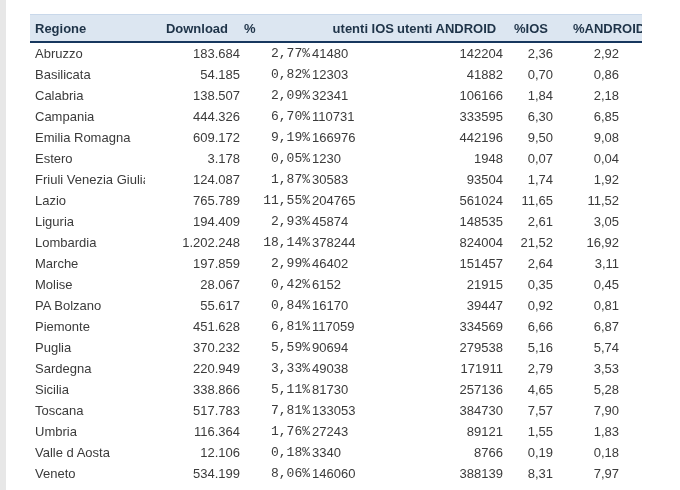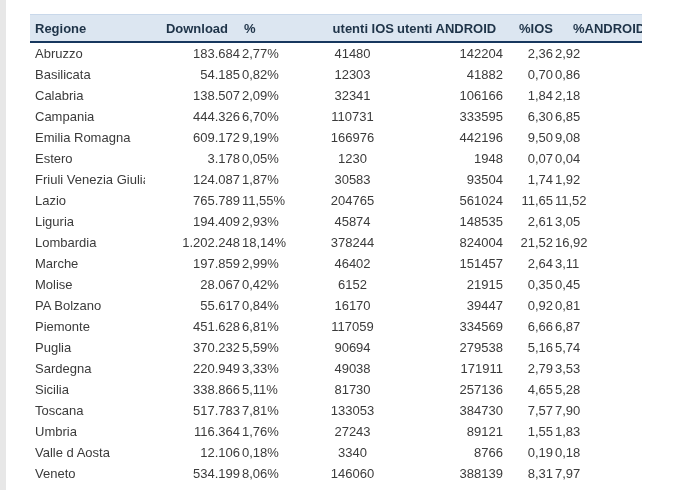--- a/index.html
+++ b/index.html
@@ -58,31 +58,31 @@
     overflow: hidden;
     font-size: 13px;
   }
 
   
   thead th:nth-child(1) { text-align: left;  padding-left: 5px; }
   thead th:nth-child(2) { text-align: right; padding-right: 13px; }
   thead th:nth-child(3) { text-align: left;  padding-left: 3px; }
   thead th:nth-child(4) { text-align: right; padding-right: 2px; }
   thead th:nth-child(5) { text-align: left; padding-right: 3px; }
-  thead th:nth-child(6) { text-align: right;  padding-left: 8px; }
+  thead th:nth-child(6) { text-align: left;  padding-left: 8px; }
   thead th:nth-child(7) { text-align: center;  padding-left: 19px; }
 
   
   tbody td:nth-child(1), tfoot td:nth-child(1) { text-align: left;  padding-left: 5px; }
   tbody td:nth-child(2), tfoot td:nth-child(2) { text-align: right; padding-right: 1px; }
-  tbody td:nth-child(3), tfoot td:nth-child(3) { padding-right: 1px; }
-  tbody td:nth-child(4), tfoot td:nth-child(4) { text-align: center; padding-right: 3px; }
+  tbody td:nth-child(3), tfoot td:nth-child(3) { text-align: right; padding-right: 1px; font-family: Liberation Mono, monospace; }
+  tbody td:nth-child(4), tfoot td:nth-child(4) { text-align: left; padding-right: 3px; }
   tbody td:nth-child(5), tfoot td:nth-child(5) { text-align: right; padding-right: 3px; }
   tbody td:nth-child(6), tfoot td:nth-child(6) { text-align: right; padding-right: 1px; }
-  tbody td:nth-child(7), tfoot td:nth-child(7) { text-align: left; padding-right: 23px; }
+  tbody td:nth-child(7), tfoot td:nth-child(7) { text-align: right; padding-right: 23px; }
 </style>
 </head>
 <body>
 
 <div class="page">
   <div class="left-edge"></div>
 
   <table class="pivot">
     <colgroup>
       <col class="c1">

